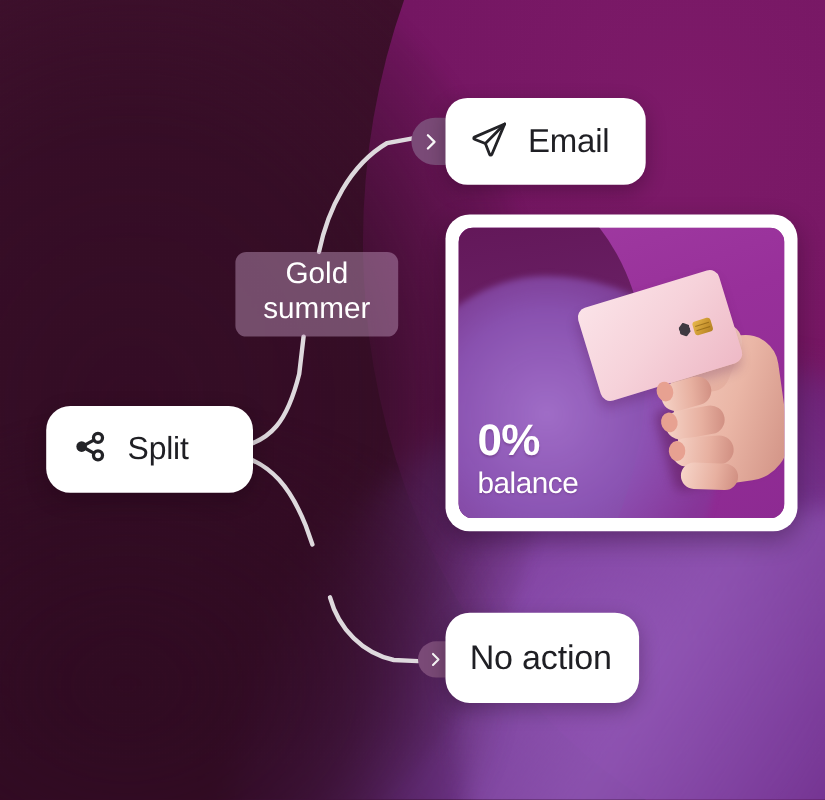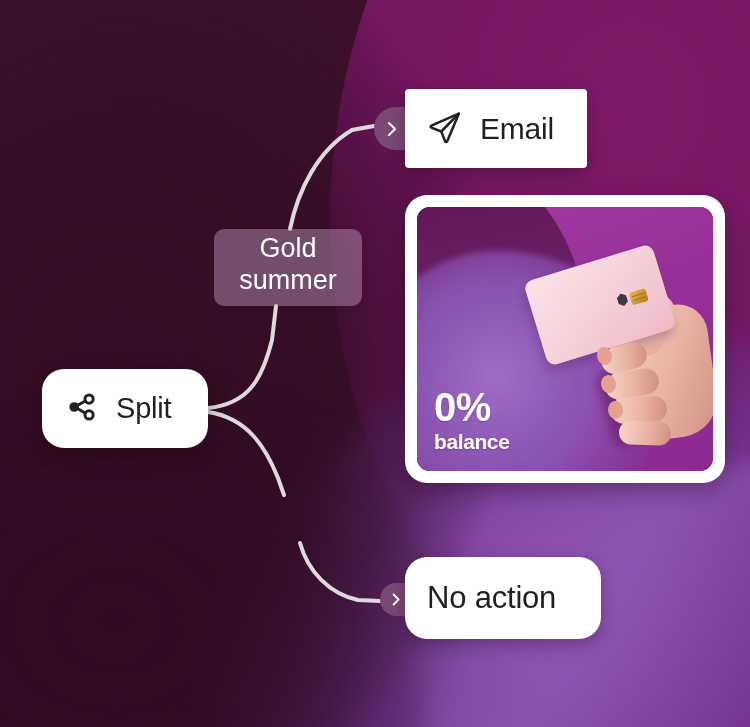--- a/index.html
+++ b/index.html
@@ -102,44 +102,44 @@
     color: #1f1f24;
     font-size: 30px;
     letter-spacing: -0.2px;
     white-space: nowrap;
   }
 
   
   #split-node {
     left: 42px;
     top: 369px;
-    width: 166px;
+    width: 188px;
     height: 79px;
     border-radius: 22px;
     padding-left: 23px;
     gap: 17px;
   }
   #split-node .node-label { font-size: 29px; }
 
   
   #email-node {
     left: 405px;
     top: 89px;
     width: 182px;
     height: 79px;
-    border-radius: 4px;
+    border-radius: 20px;
     padding-left: 22px;
     gap: 17px;
   }
 
   
   #no-action-node {
     left: 405px;
     top: 557px;
-    width: 196px;
+    width: 176px;
     height: 82px;
     border-radius: 22px;
     padding-left: 22px;
     text-align: center;
   }
   #no-action-node .node-label { font-size: 31px; }
 
   
   .chevron-badge {
     position: absolute;
@@ -247,22 +247,22 @@
     text-shadow: 0 1px 2px rgba(60,10,55,0.25);
   }
   .ad-headline {
     font-size: 40px;
     font-weight: bold;
     line-height: 1;
     margin-bottom: 4px;
     letter-spacing: -0.5px;
   }
   .ad-sub {
-    font-size: 21px;
-    font-weight: bold;
+    font-size: 27px;
+    font-weight: normal;
     line-height: 1.04;
     letter-spacing: -0.4px;
   }
 
   
   .hand-wrap {
     position: absolute;
     right: -6px;
     top: 42px;
     width: 190px;

